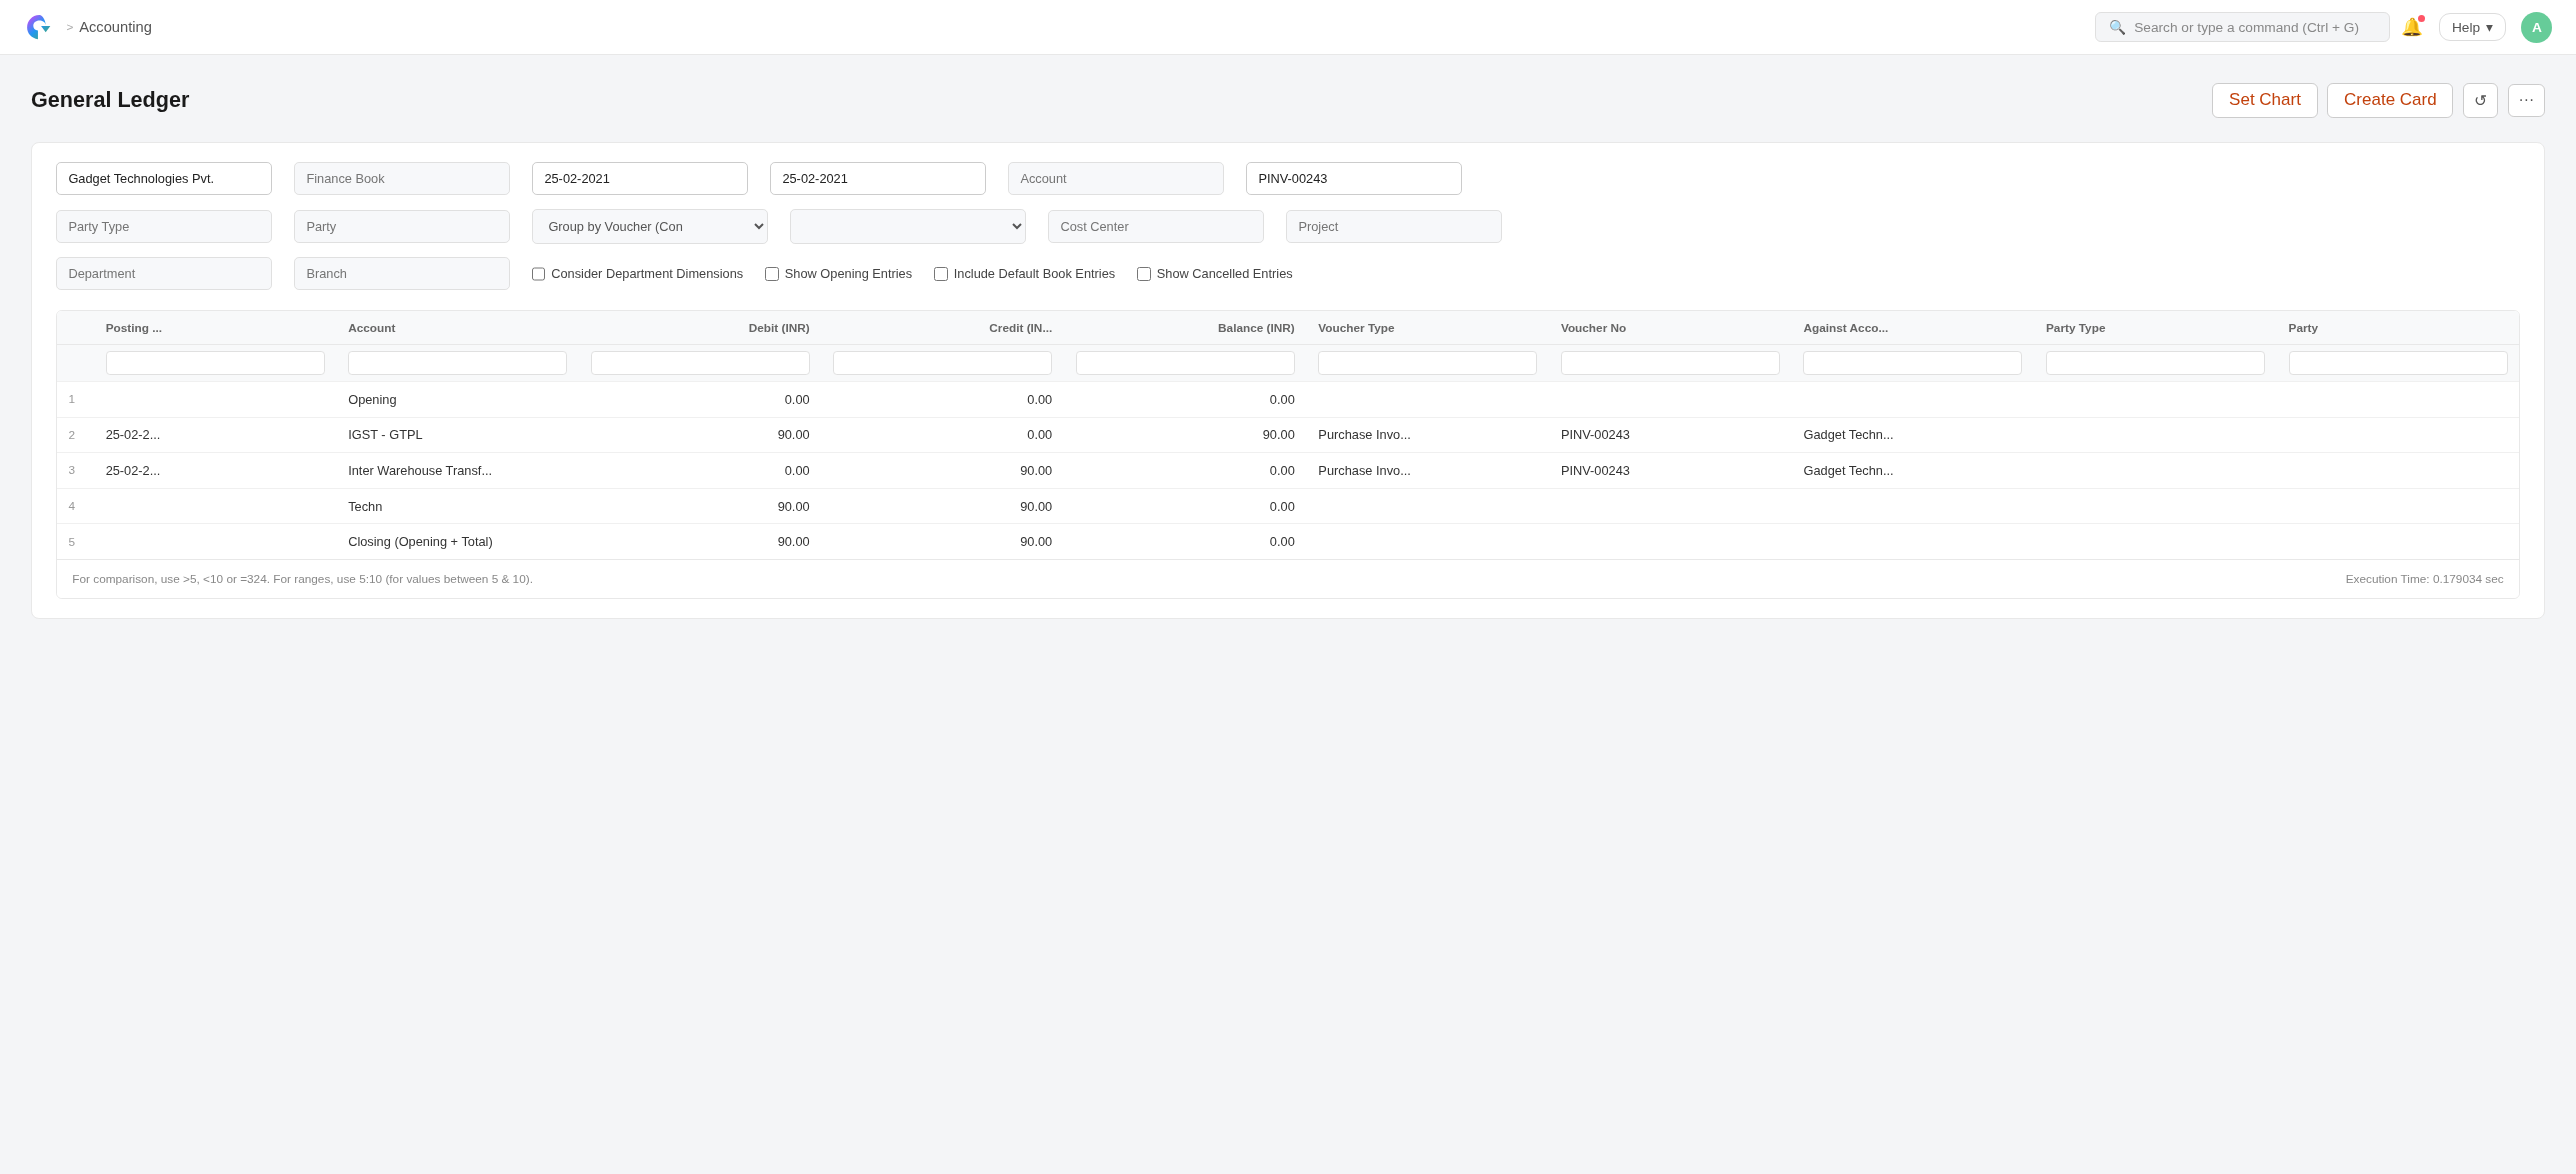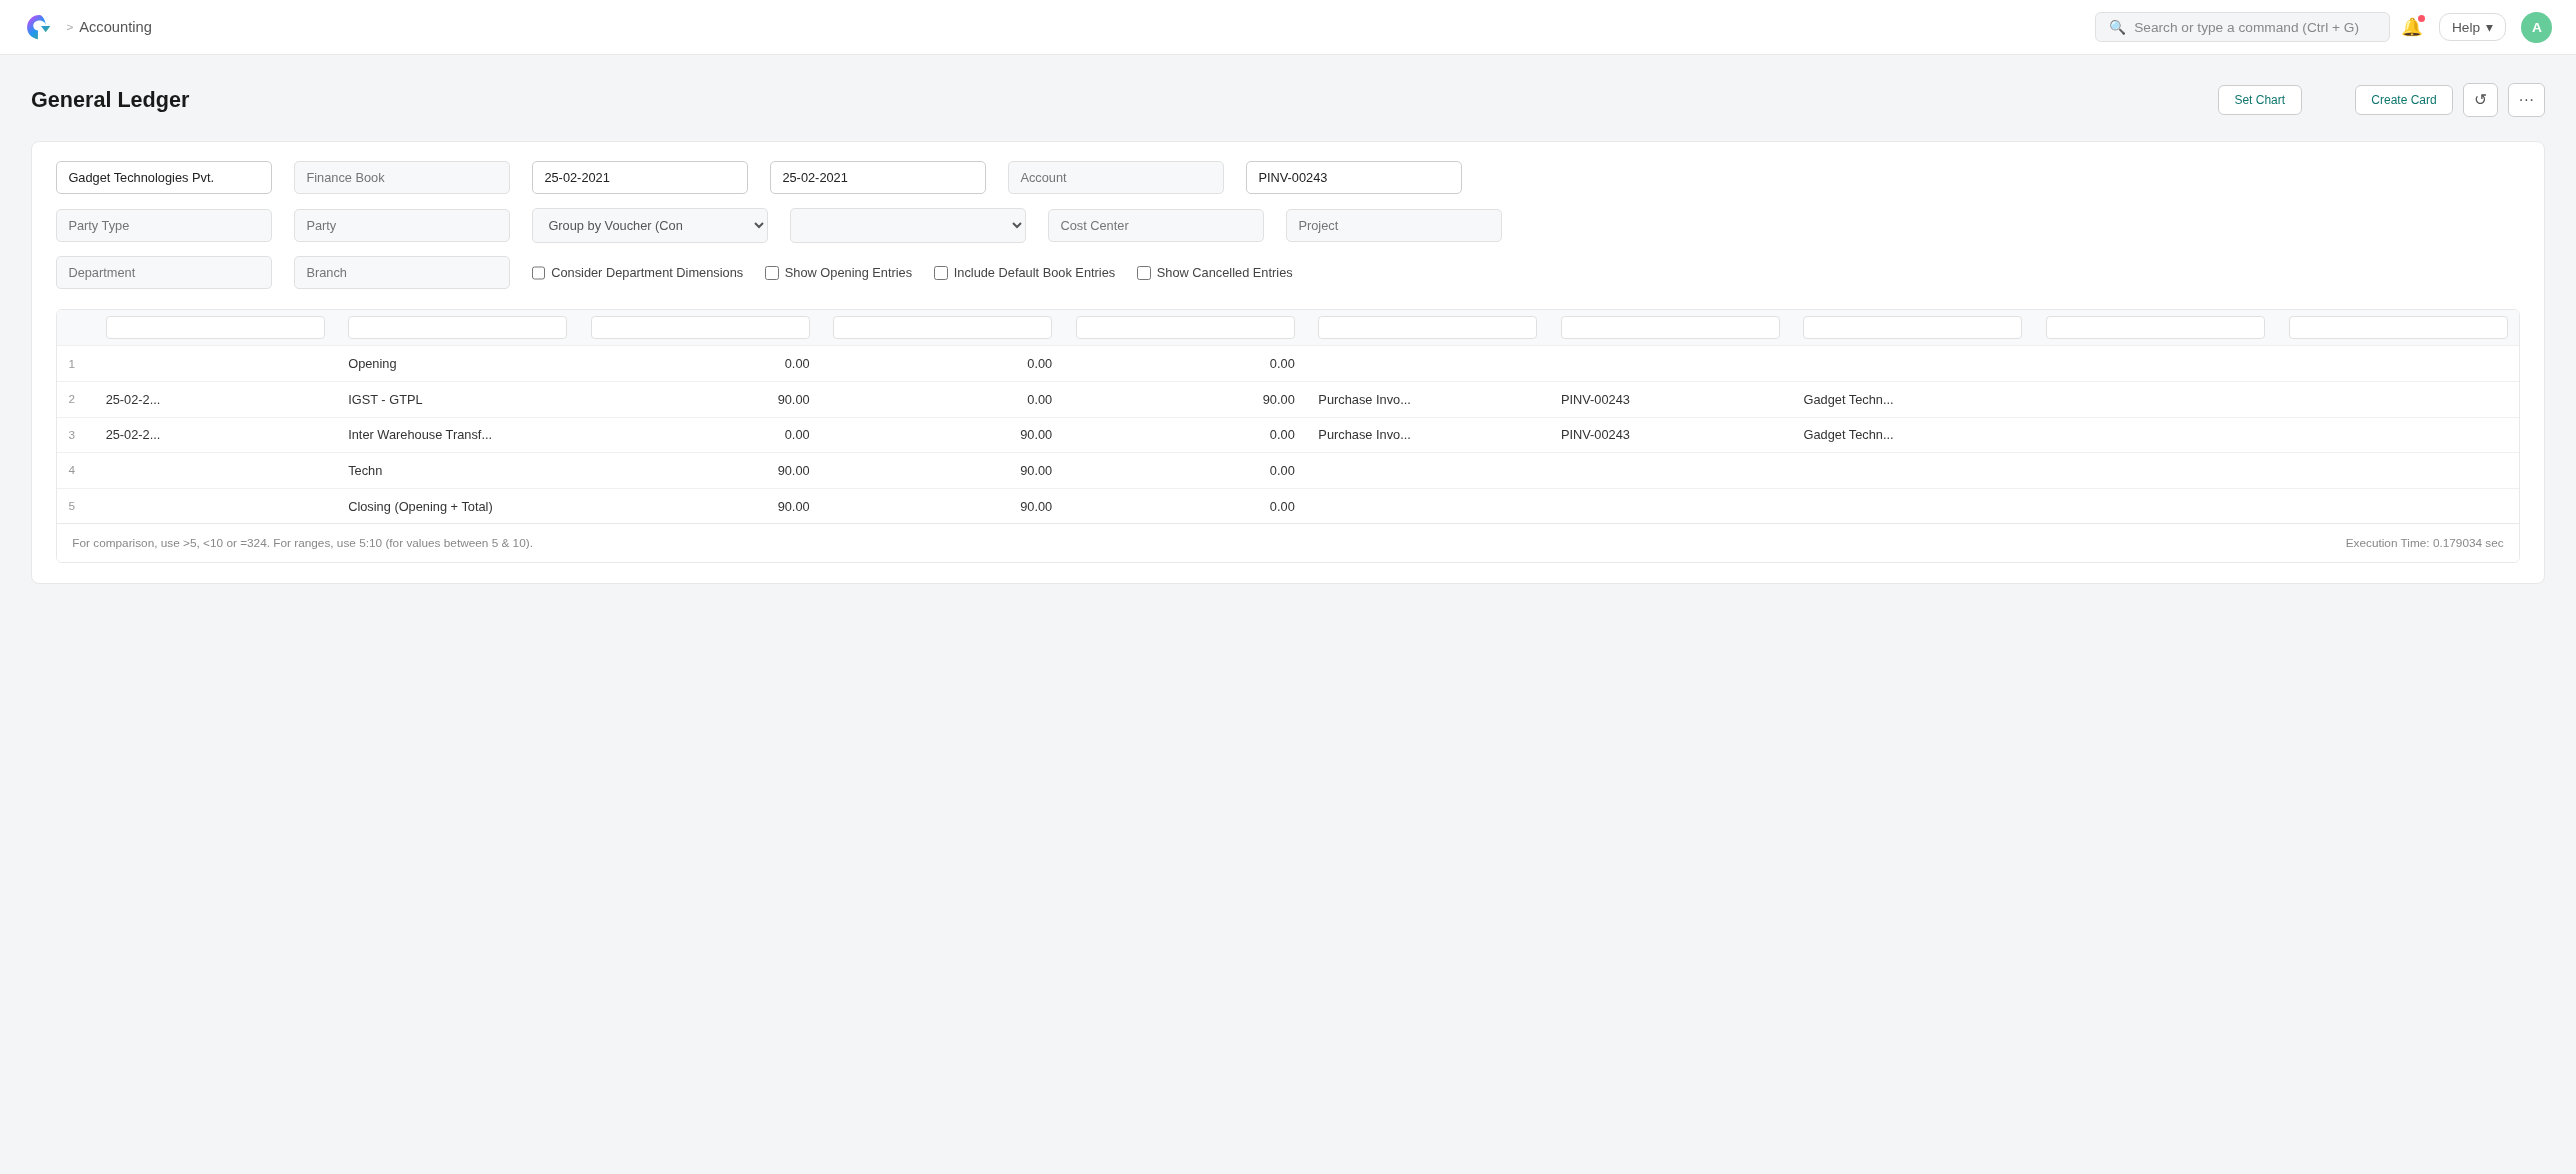--- a/index.html
+++ b/index.html
@@ -37,21 +37,21 @@
       color: #fff; display: flex; align-items: center; justify-content: center;
     }
 
     
     .page { padding: 27.5px 31px; }
     .page-header { display: flex; align-items: center; justify-content: space-between; margin-bottom: 23.6px; }
     .page-title { font-size: 21.6px; font-weight: 700; color: #1a1a1a; }
     .page-actions { display: flex; align-items: center; gap: 9.8px; }
     .btn-outline {
       background: #fff; border: 1px solid #ccc; border-radius: 5.9px;
-      padding: 6.9px 15.7px; cursor: pointer; font-size: 12px; color: #0f766e; margin-left: 43px;
+      padding: 6.9px 15.7px; cursor: pointer; font-size: 17px; color: #c2410c;
     }
     .btn-icon {
       background: #fff; border: 1px solid #ccc; border-radius: 5.9px;
       padding: 6.9px 9.8px; cursor: pointer; font-size: 15.7px; color: #555;
     }
 
     
     .filter-card {
       background: #fff; border: 1px solid #e8e8e8; border-radius: 7.9px;
       padding: 19.6px 23.6px;
@@ -203,20 +203,33 @@
 
       <label class="checkbox-group">
         <input type="checkbox" style="">
         <span>Show Cancelled Entries</span>
       </label>
     </div>
 
     <div class="table-wrap">
       <table>
         <thead>
+          <tr>
+            <th></th>
+            <th>Posting ...</th>
+            <th>Account</th>
+            <th class="num">Debit (INR)</th>
+            <th class="num">Credit (IN...</th>
+            <th class="num">Balance (INR)</th>
+            <th>Voucher Type</th>
+            <th>Voucher No</th>
+            <th>Against Acco...</th>
+            <th>Party Type</th>
+            <th>Party</th>
+          </tr>
           <tr class="filter-row-table">
             <td></td>
             <td><input type="text" style=""></td>
             <td><input type="text" style=""></td>
             <td><input type="text" style=""></td>
             <td><input type="text" style=""></td>
             <td><input type="text" style=""></td>
             <td><input type="text" style=""></td>
             <td><input type="text" style=""></td>
             <td><input type="text" style=""></td>

